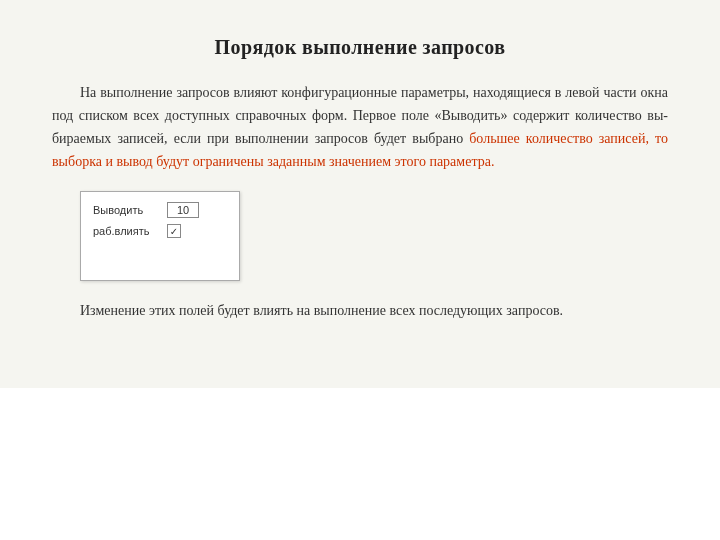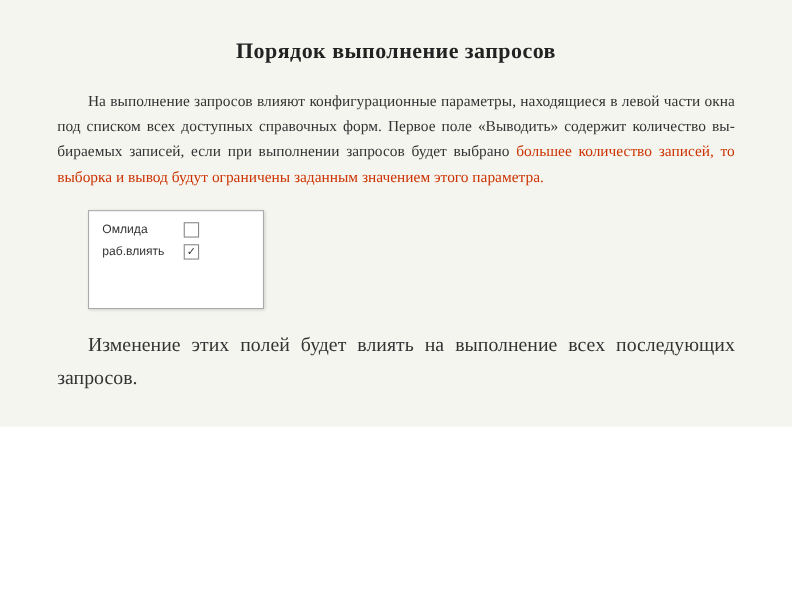--- a/index.html
+++ b/index.html
@@ -108,42 +108,42 @@
       font-size: 10px;
     }
 
     .form-checkbox.checked::after {
       content: '✓';
       color: #333333;
       font-size: 10px;
     }
 
     .paragraph-bottom {
-      font-size: 18px;
+      font-size: 14px;
       color: #333333;
       line-height: 1.65;
       text-align: justify;
       text-indent: 28px;
     }
   </style>
 </head>
 <body>
 
 <div class="slide-container">
   <h1 class="slide-title">Порядок выполнение запросов</h1>
 
   <div class="slide-body">
     <p class="paragraph">
       <span>На выполнение запросов влияют конфигурационные параметры, находящиеся в левой части окна под списком всех доступных справочных форм. Первое поле «Выводить» содержит количество вы­бираемых записей, если при выполнении запросов будет выбрано </span><span class="highlight">большее количество записей, то выборка и вывод будут ограничены заданным значением этого параметра.</span>
     </p>
 
     <div class="form-image">
       <div class="form-row">
-        <span class="form-label">Омлида</span>
-        <div class="form-checkbox"></div>
+        <span class="form-label">Выводить</span>
+        <div class="form-input-text">10</div>
       </div>
       <div class="form-row">
         <span class="form-label">раб.влиять</span>
         <div class="form-checkbox checked"></div>
       </div>
     </div>
 
     <p class="paragraph-bottom">Изменение этих полей будет влиять на выполнение всех последующих запросов.</p>
   </div>
 </div>

